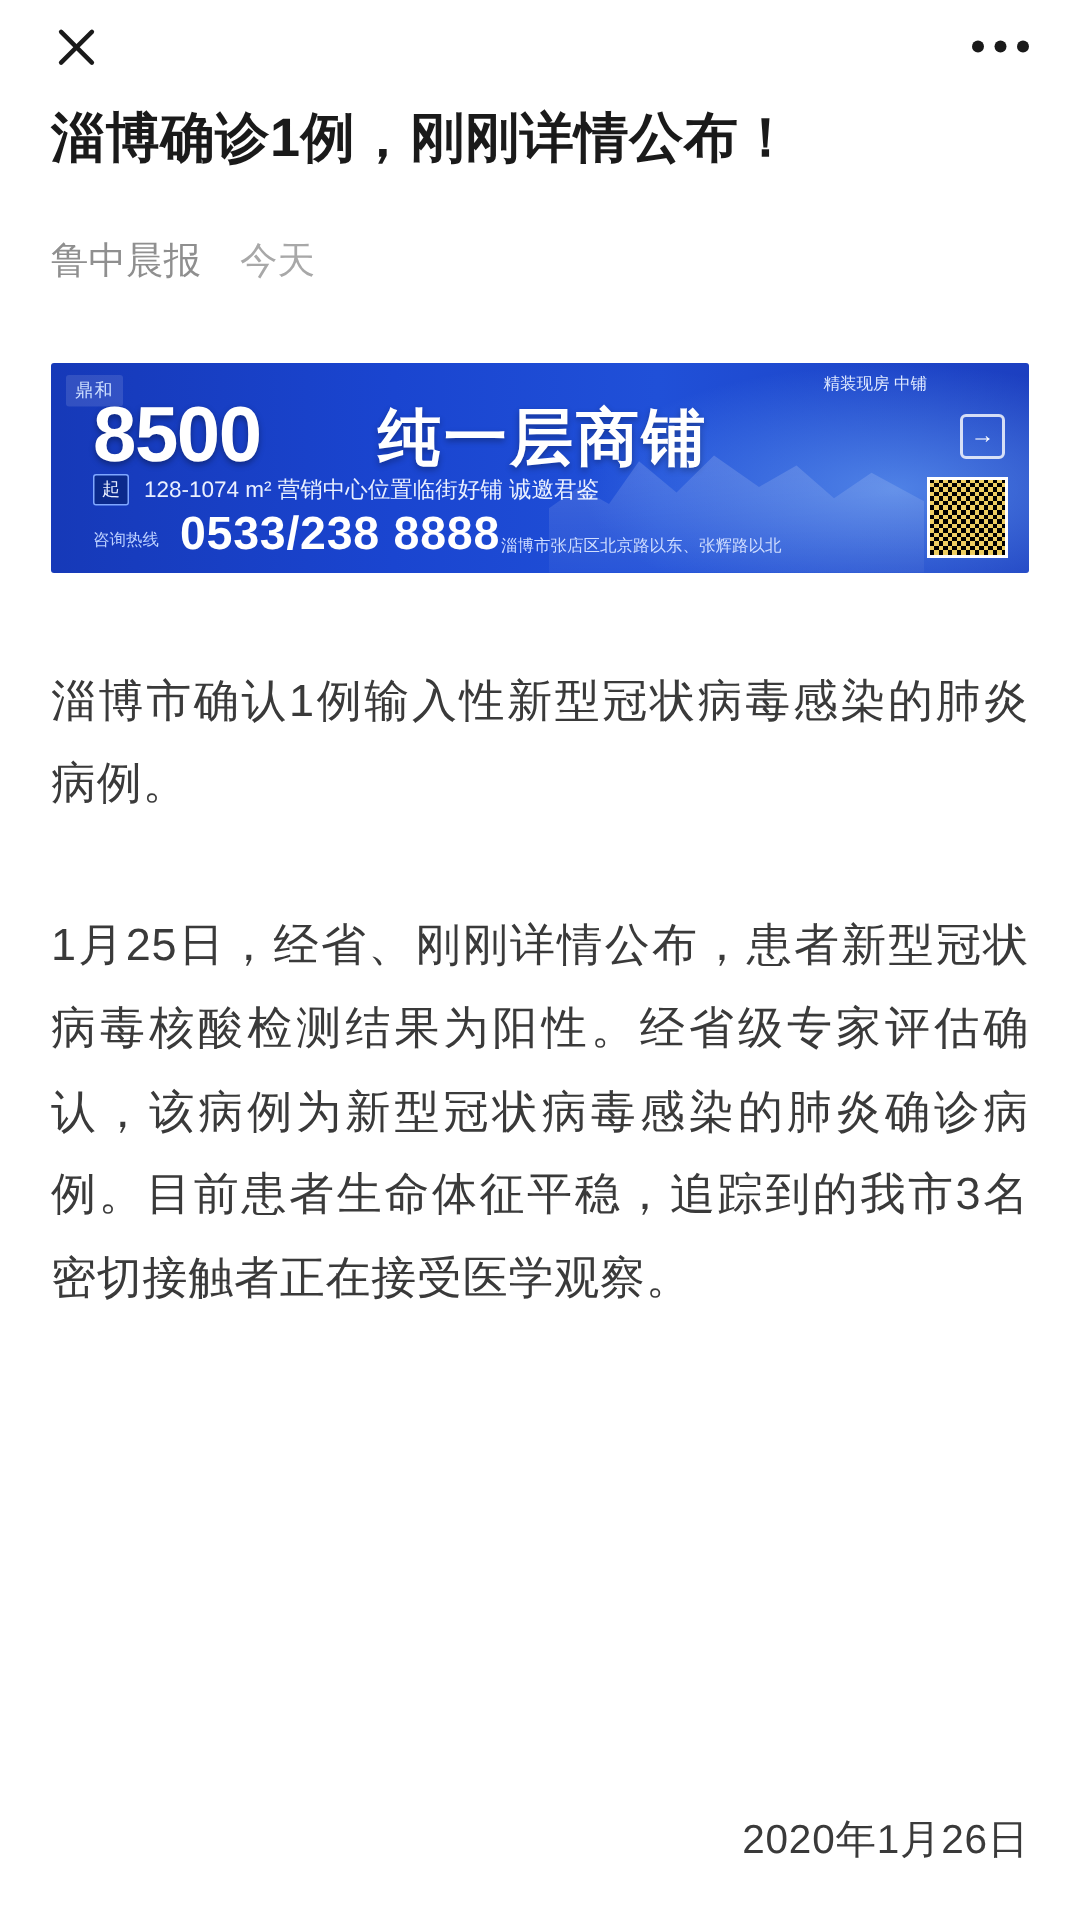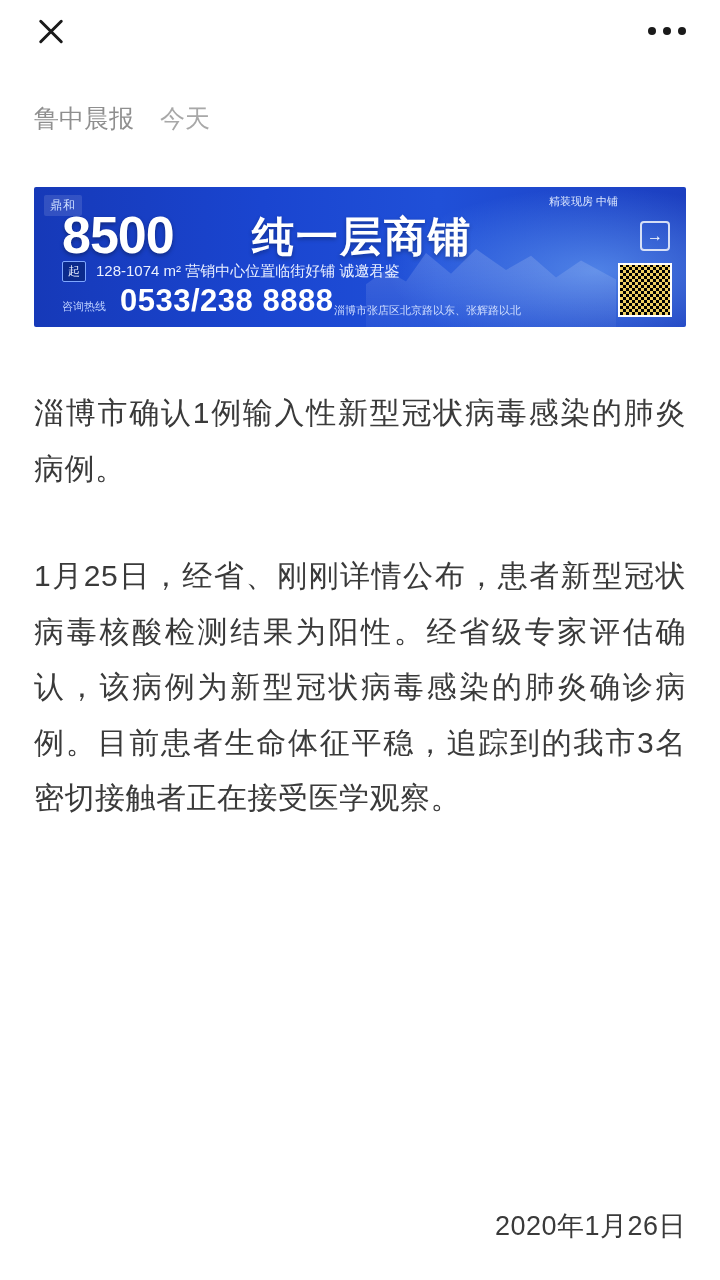--- a/index.html
+++ b/index.html
@@ -255,20 +255,21 @@
     <div class="close-icon"></div>
     <div class="more-icon">
       <i></i>
       <i></i>
       <i></i>
     </div>
   </div>
 
   <div class="article">
 
+    <h1 class="headline">淄博确诊1例，刚刚详情公布！</h1>
 
     <div class="meta">
       <span class="source">鲁中晨报</span>
       <span class="date">今天</span>
     </div>
 
     <div class="ad-banner">
       <div class="ad-glow"></div>
       <div class="ad-left-logo">鼎和</div>
       <div class="ad-big">8500</div>

